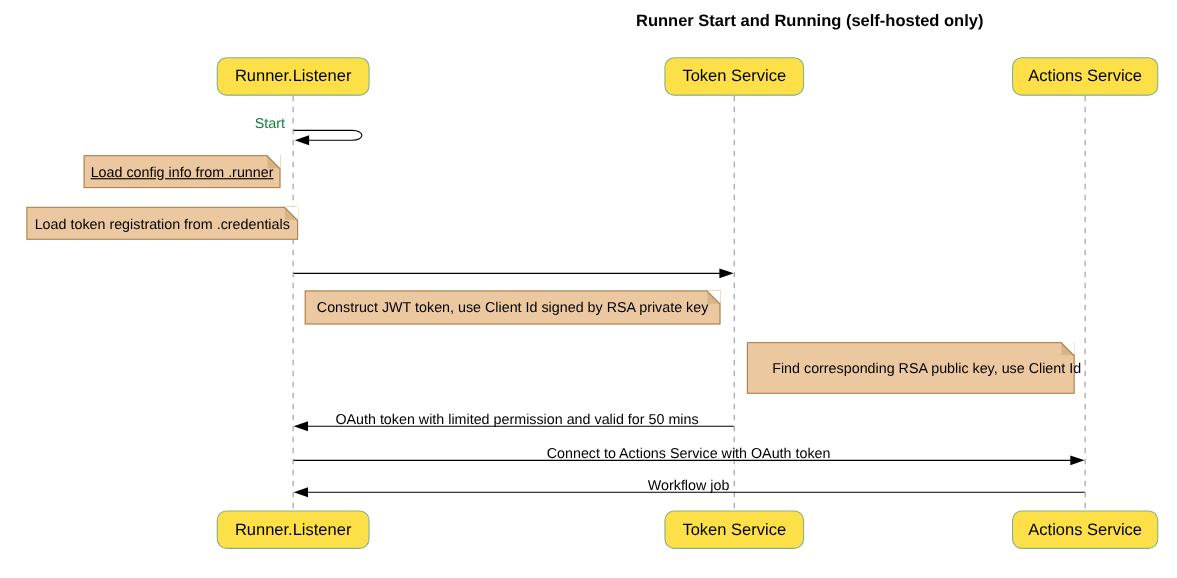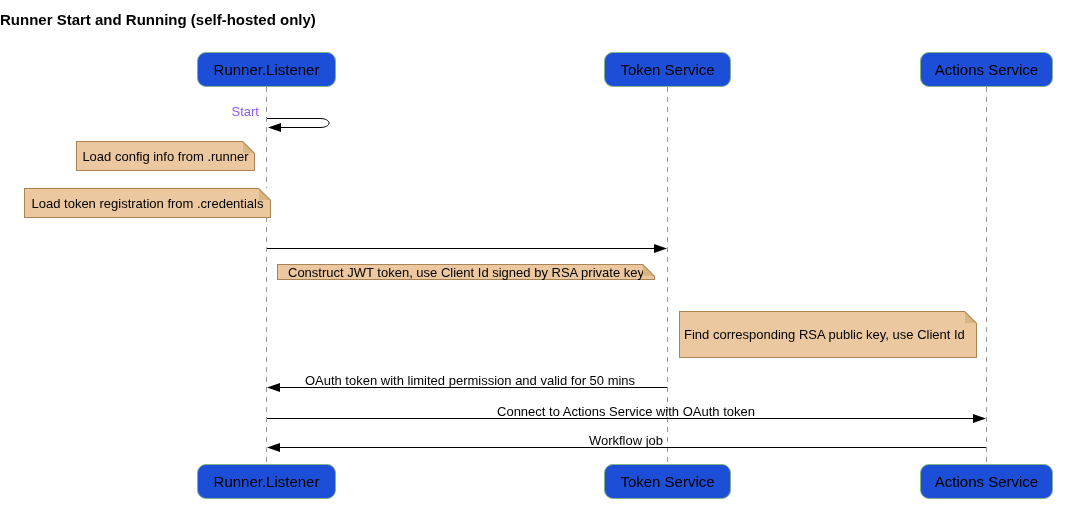--- a/index.html
+++ b/index.html
@@ -9,66 +9,66 @@
     height: 525px;
     background: #ffffff;
     font-family: "Liberation Sans", "DejaVu Sans", sans-serif;
     overflow: hidden;
   }
   .svg-layer { position: absolute; left: 0; top: 0; }
   .title {
     position: absolute;
     top: 11px; left: 0;
     width: 894px;
-    text-align: left;
+    text-align: right;
     font-size: 15px;
     font-weight: bold;
     color: #000;
   }
   .participant {
     position: absolute;
     height: 35px;
-    background: #1d4ed8;
+    background: #fde047;
     border: 1px solid #84B386;
     border-radius: 9px;
     box-sizing: border-box;
     display: flex;
     align-items: center;
     justify-content: center;
     font-size: 15px;
     color: #000;
   }
   .msg-label {
     position: absolute;
     font-size: 13px;
     color: #000;
     white-space: nowrap;
     transform: translateX(-50%);
   }
   .start-label {
     position: absolute;
     font-size: 13px;
-    color: #8b5cf6;
+    color: #15803d;
     white-space: nowrap;
     margin-left: 12px;
   }
   .note {
     position: absolute;
     background: #ECC8A0;
     border: 1px solid #AA8455;
     box-sizing: border-box;
     font-size: 13px;
     color: #000;
     display: flex;
     flex-direction: column;
     justify-content: center;
   }
   .note span { display: block; white-space: nowrap; }
   .note.center span { width: 100%; text-align: center; }
-  .note.left { align-items: flex-start; padding: 0 4px; line-height: 16px; }
+  .note.left { align-items: flex-start; padding: 0 22px; line-height: 16px; }
   .note::before {
     content: "";
     position: absolute;
     top: -1px; right: -1px;
     width: 0; height: 0;
     border-style: solid;
     border-width: 0 12px 12px 0;
     border-color: #ffffff #ffffff #D9B583 #D9B583;
   }
   .note::after {
@@ -127,26 +127,26 @@
   </div>
   <div class="participant" style="left:920px; top:464px; width:133px;">
     <span>Actions Service</span>
   </div>
 
   <div class="start-label" style="right:811px; top:104px;">Start</div>
   <div class="msg-label" style="left:470px; top:373px;">OAuth token with limited permission and valid for 50 mins</div>
   <div class="msg-label" style="left:626px; top:404px;">Connect to Actions Service with OAuth token</div>
   <div class="msg-label" style="left:626px; top:433px;">Workflow job</div>
 
-  <div class="note center" style="left:76px; top:141px; width:179px; height:30px;">
+  <div class="note center" style="left:76px; top:141px; width:179px; height:30px;text-decoration:underline;">
     <span>Load config info from .runner</span>
   </div>
   <div class="note center" style="left:8px; top:188px; width:247px; height:30px;margin-left:16px;">
     <span>Load token registration from .credentials</span>
   </div>
-  <div class="note center" style="left:277px; top:264px; width:378px; height:16px;">
+  <div class="note center" style="left:277px; top:264px; width:378px; height:31px;">
     <span>Construct JWT token, use Client Id signed by RSA private key</span>
   </div>
   <div class="note left" style="left:679px; top:311px; width:298px; height:47px;">
     <span>Find corresponding RSA public key, use Client Id</span>
   </div>
 
 </div>
 
 </body></html>

